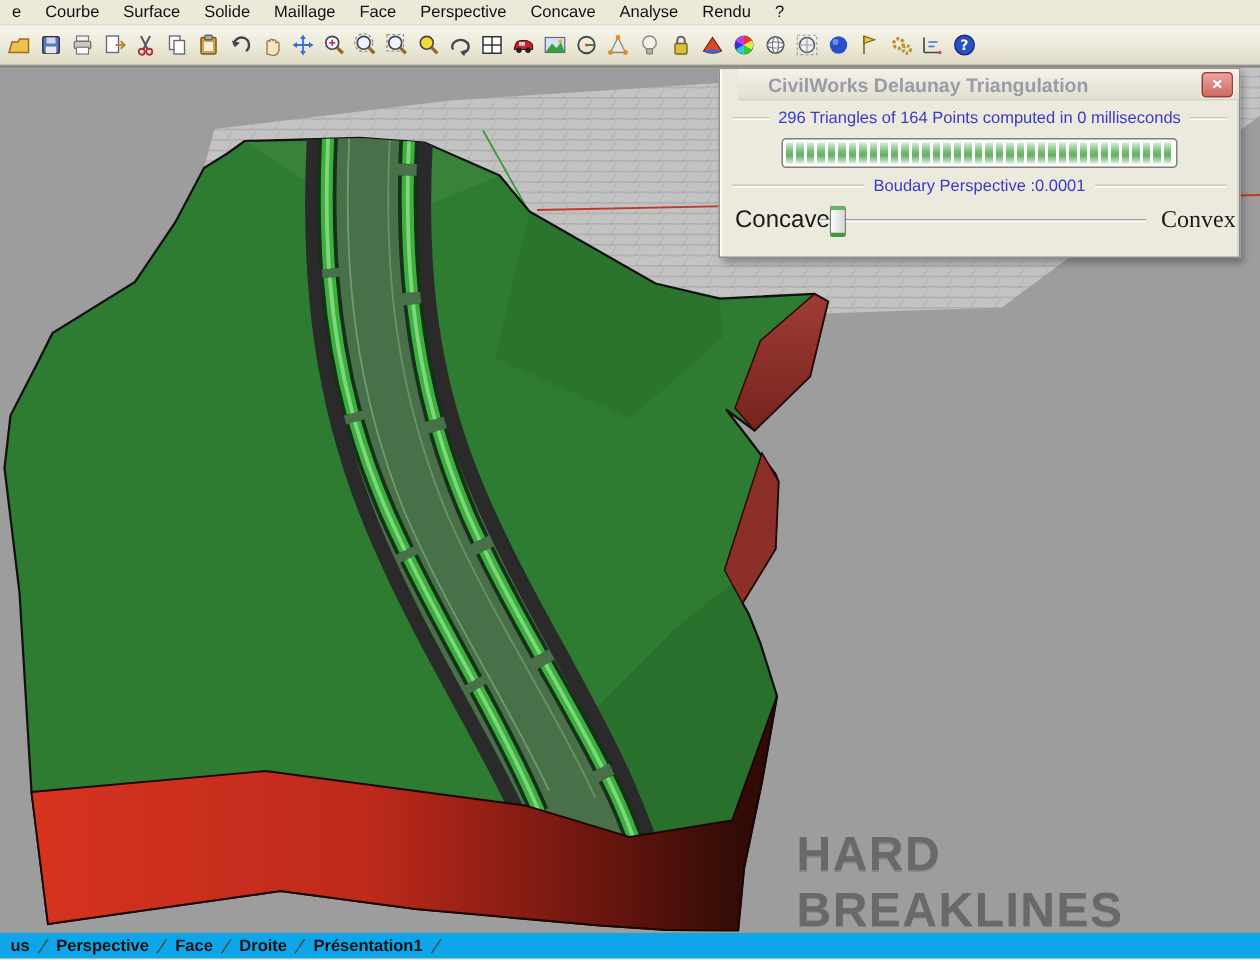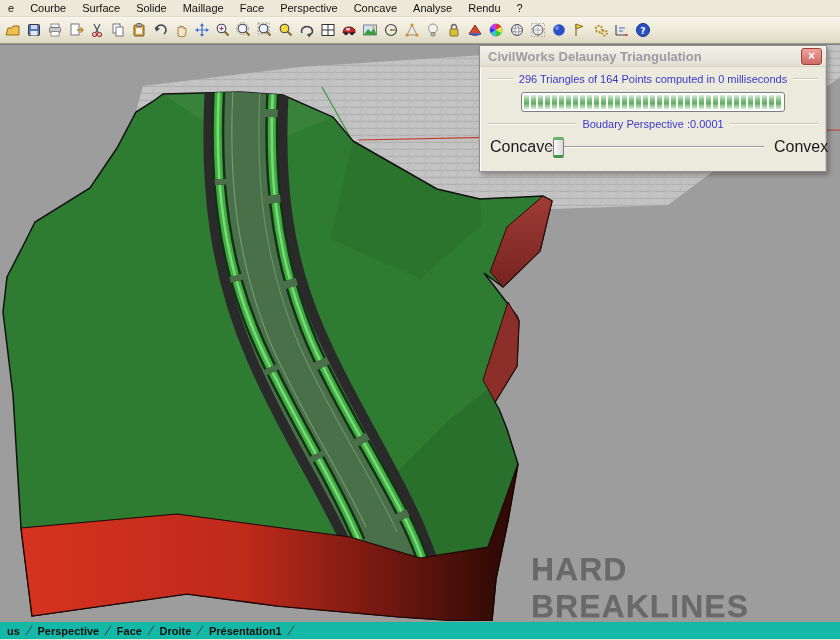--- a/index.html
+++ b/index.html
@@ -26,46 +26,46 @@
   .scene-svg { position:absolute; left:0; top:0; }
   .watermark { position:absolute; left:531px; top:506px; font-size:32px; font-weight:bold;
                letter-spacing:1px; color:#696969; text-shadow:0 1px 0 rgba(0,0,0,0.15); }
 
   
   .dialog { position:absolute; left:479px; top:0; width:348px; height:127px;
             background:#ece9dd; border:1px solid #8e8e8e;
             box-shadow:1px 0 0 #fff inset, -1px 0 0 #cfccbe inset, 2px 3px 5px rgba(0,0,0,.3); }
   .dlg-title { position:relative; height:21px; display:flex; align-items:center;
                background:linear-gradient(180deg,#f4f2ea,#e2dfd2);
-               border-bottom:1px solid #d6d2c4; padding-left:8px;
-               font-size:13px; font-weight:bold; color:#9b9ba4; }
+               border-bottom:1px solid #d6d2c4; padding-left:20px;
+               font-size:13px; font-weight:bold; color:#9b9ba4;margin-left:12px; }
   .dlg-close { position:absolute; right:4px; top:2px; width:21px; height:17px;
                background:linear-gradient(180deg,#eda3a0,#ce6a63);
                border:1px solid #a13c34; border-radius:3px; color:#fff;
                font-size:12px; font-weight:bold; line-height:15px; text-align:center; cursor:pointer;
                box-shadow:0 0 0 1px #f3efe6; }
   .sepline { display:flex; align-items:center; margin:6px 8px 0 8px; }
   .sepline .line { flex:1; height:0; border-top:1px solid #cbc8ba; border-bottom:1px solid #fbfaf4; }
   .sepline .bluetext { padding:0 6px; font-size:11px; color:#3a3ac8; white-space:nowrap; }
   .progress { margin:7px 41px 0 41px; height:20px; background:#fdfdfd;
               border:1px solid #7f7f7f; border-radius:3px; padding:2px; }
   .progress-fill { height:100%;
       background-image:repeating-linear-gradient(90deg, rgba(255,255,255,0) 0 5px, #fdfdfd 5px 7px),
                        linear-gradient(180deg,#d9eed9 0%, #7cbe7c 40%, #63ad63 60%, #d9eed9 100%); }
   .sliderrow { display:flex; align-items:center; margin:8px 10px 0 10px; font-size:16px; color:#1a1a1a; }
   .slider-left { width:46px; }
-  .slider-right { width:42px; text-align:left; }
+  .slider-right { width:42px; text-align:left;font-family:Liberation Serif, serif; }
   .track { flex:1; position:relative; height:2px; margin:0 10px; background:#efefef;
            border-top:1px solid #9a9a9a; border-bottom:1px solid #fff; }
   .thumb { position:absolute; top:-10px; width:11px; height:21px; border-radius:2px;
            background:linear-gradient(90deg,#fafafa,#d8d8d8); border:1px solid #7d7d7d;
            border-top:3px solid #63b463; border-bottom:3px solid #3f9b3f; }
 
   
-  .tabbar { height:18px; display:flex; align-items:center; background:#14b8a6;
+  .tabbar { height:18px; display:flex; align-items:center; background:#0ea5e9;
             border-top:1px solid #9c9a8c; font-size:11px; color:#111; padding-left:1px; }
   .tab { padding:1px 6px; cursor:default;font-weight:bold; }
   .tab.active { font-weight:bold; }
   .tabsep { display:inline-block; transform:skewX(-22deg); color:#444; font-size:13px;
             margin:0 1px; }
 </style>
 </head>
 <body>
 
 <div class="app">

